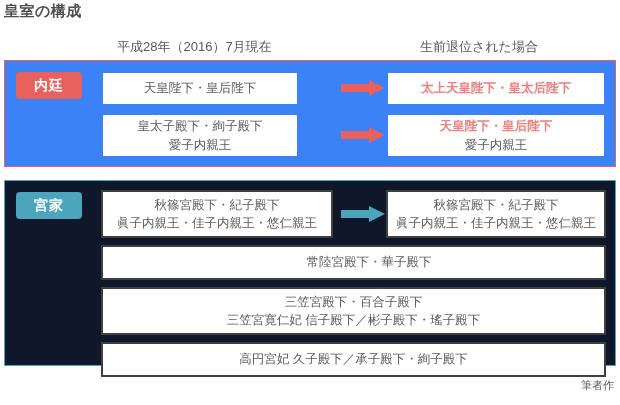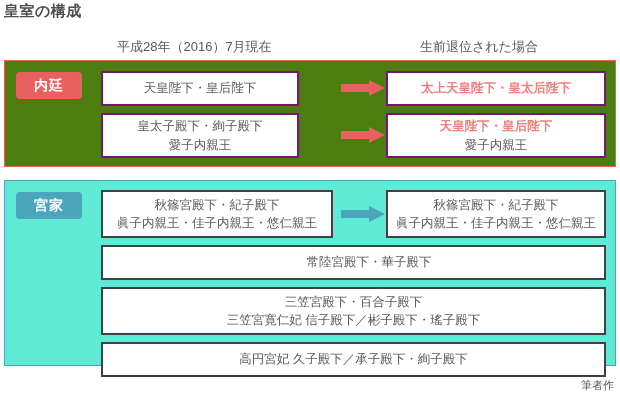--- a/index.html
+++ b/index.html
@@ -47,27 +47,27 @@
   
   .panel {
     position: absolute;
     left: 4px;
     width: 612px;
     box-sizing: border-box;
   }
   .panel.naitei {
     top: 60px;
     height: 107px;
-    background: #4d7c0f;
+    background: #3b82f6;
     border: 1px solid #e8615e;
   }
   .panel.miyake {
     top: 180px;
     height: 186px;
-    background: #5eead4;
+    background: #0f172a;
     border: 1px solid #4ba6bd;
   }
 
   
   .badge {
     position: absolute;
     left: 11px;
     width: 66px;
     height: 27px;
     border-radius: 4px;
@@ -88,21 +88,21 @@
     box-sizing: border-box;
     background: #ffffff;
     display: flex;
     flex-direction: column;
     align-items: center;
     justify-content: center;
     text-align: center;
     line-height: 1.45;
     font-size: 12.5px;
   }
-  .box.red  { border: 2px solid #701a75; }
+  .box.red  { border: 2px solid #3b82f6; }
   .box.blue { border: 2px solid #404040; }
   .box .line { white-space: nowrap; color: #58595b; }
   .box .line.accent-red { color: #ef7f7d; font-weight: bold; }
 
   
   .nb-l1 { left: 96px;  top: 10px; width: 198px; height: 35px; }
   .nb-r1 { left: 381px; top: 10px; width: 220px; height: 35px; }
   .nb-l2 { left: 96px;  top: 52px; width: 198px; height: 45px; }
   .nb-r2 { left: 381px; top: 52px; width: 220px; height: 45px; }
 

